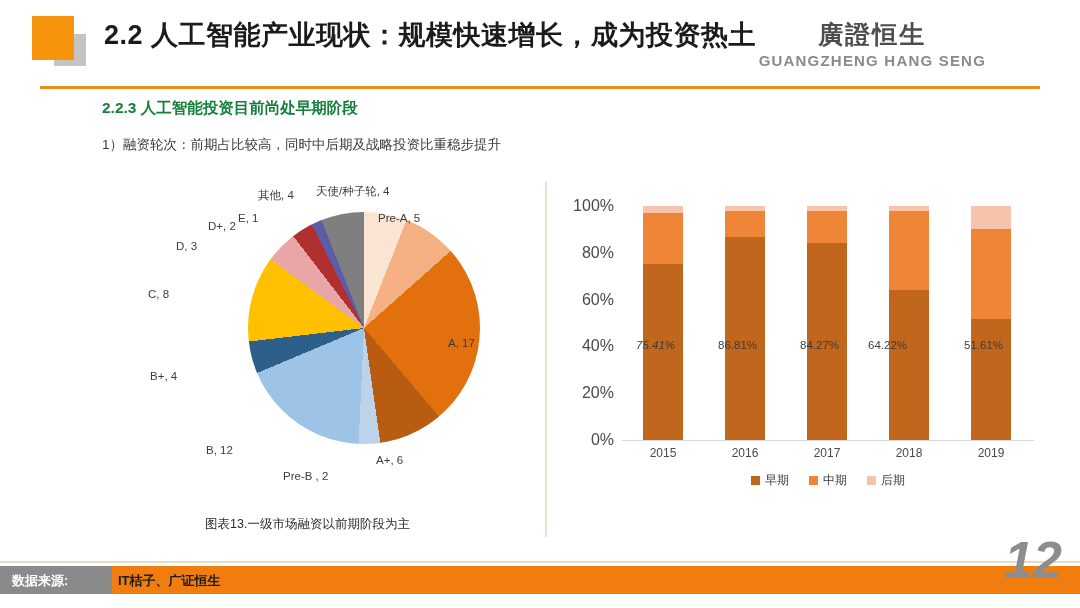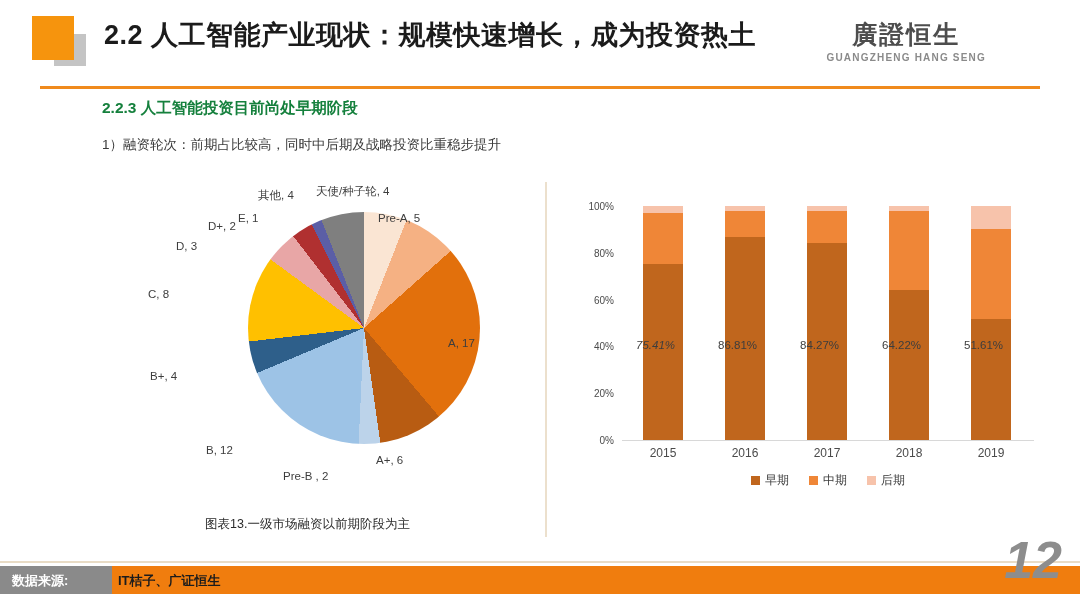--- a/index.html
+++ b/index.html
@@ -15,39 +15,39 @@
   .hdr{position:absolute;left:0;top:0;width:1024px;height:84px;}
   .mark-gray{position:absolute;left:54px;top:34px;width:32px;height:32px;background:#c4c4c4;}
   .mark-orange{position:absolute;left:32px;top:16px;width:42px;height:44px;background:#f6940d;}
   .hdr-title{
     position:absolute;left:104px;top:17px;
     font-size:27px;font-weight:bold;color:#1b1b1b;
     letter-spacing:.5px;white-space:nowrap;
   }
   .logo{position:absolute;right:38px;top:22px;text-align:center;}
   .logo-cn{font-size:25px;font-weight:bold;color:#4d4d4d;letter-spacing:2px;line-height:1;}
-  .logo-en{font-size:10px;font-weight:bold;color:#8a8a8a;letter-spacing:1.2px;margin-top:5px;}
+  .logo-en{font-size:15px;font-weight:bold;color:#8a8a8a;letter-spacing:1.2px;margin-top:5px;}
   .hdr-rule{position:absolute;left:40px;top:86px;width:1000px;height:3px;background:#f08a1c;}
 
   
   .sec-h{position:absolute;left:102px;top:98px;font-size:15.5px;font-weight:bold;color:#15803d;}
   .sec-p{position:absolute;left:102px;top:136px;font-size:13.5px;color:#3a3a3a;}
 
   
   .divider{position:absolute;left:545px;top:182px;width:1.5px;height:355px;background:#ece0cd;}
 
   
   .pie-wrap{position:absolute;left:148px;top:182px;width:390px;height:330px;}
   .pie{position:absolute;left:100px;top:30px;width:232px;height:232px;border-radius:50%;}
   .plabel{position:absolute;font-size:11.5px;color:#3d3d3d;white-space:nowrap;}
 
   
   .bar-wrap{position:absolute;left:560px;top:190px;width:500px;height:300px;}
   .plot{position:absolute;left:62px;top:16px;width:410px;height:234px;}
-  .ytick{position:absolute;right:0;font-size:10px;color:#4a4a4a;transform:translateY(-50%);white-space:nowrap;}
+  .ytick{position:absolute;right:0;font-size:16px;color:#4a4a4a;transform:translateY(-50%);white-space:nowrap;}
   .ylab-col{position:absolute;left:0;top:16px;width:54px;height:234px;}
   .axis-line{position:absolute;left:62px;top:250px;width:412px;height:1px;background:#d8d8d8;}
   .col{position:absolute;bottom:0;width:40px;}
   .seg{width:100%;}
   .s-early{background:#c0661d;}
   .s-mid{background:#ef8637;}
   .s-late{background:#f7c3ab;}
   .vallab{position:absolute;font-size:11.5px;color:#3d3d3d;white-space:nowrap;}
   .xlab{position:absolute;top:256px;font-size:12px;color:#4a4a4a;text-align:center;width:60px;}
   .legend{position:absolute;left:62px;top:282px;width:412px;display:flex;justify-content:center;gap:20px;}
@@ -164,21 +164,21 @@
           <span>中期</span>
         </div>
         <div class="lg">
           <span class="sw" style="background: rgb(247, 195, 171);"></span>
           <span>后期</span>
         </div>
       </div>
   <div class="vallab" style="left: 76px; top: 149.4px; font-style: italic;">75.41%</div>
       <div class="vallab" style="left: 158px; top: 149.4px;">86.81%</div>
       <div class="vallab" style="left: 240px; top: 149.4px;">84.27%</div>
-      <div class="vallab" style="left: 322px; top: 149.4px;">64.22%</div>
+      <div class="vallab" style="left: 308px; top: 149.4px;">64.22%</div>
       <div class="vallab" style="left: 404px; top: 149.4px;">51.61%</div>
     </div>
 
   <div class="cap cap-l">图表13.一级市场融资以前期阶段为主</div>
 
   <div class="foot-rule"></div>
   <div class="foot-bar"></div>
   <div class="foot-gray"></div>
   <div class="foot-src">数据来源:</div>
   <div class="foot-txt">IT桔子、广证恒生</div>

